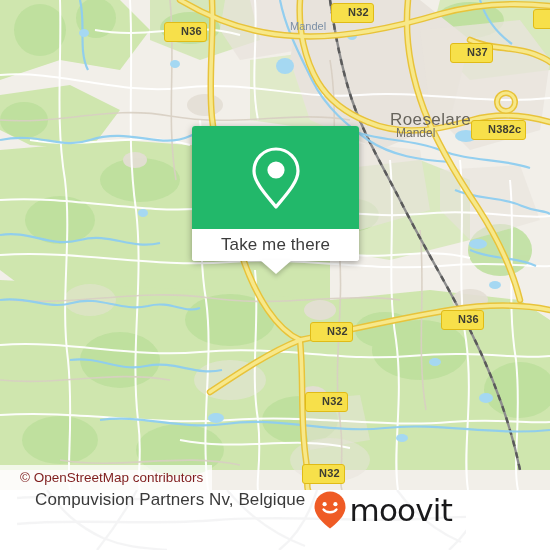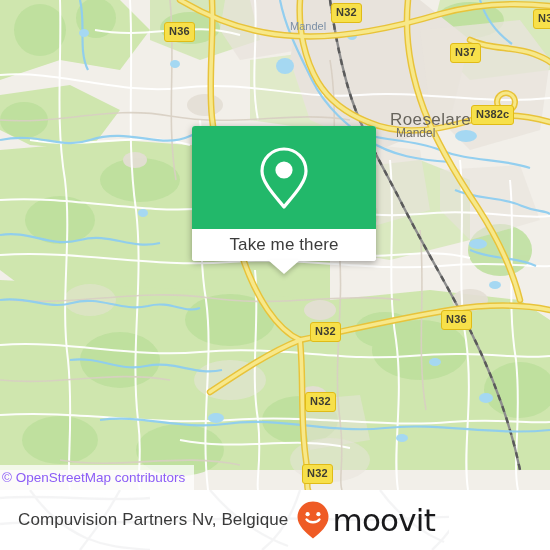--- a/index.html
+++ b/index.html
@@ -50,33 +50,33 @@
   
   .shield {
     position: absolute;
     background: #f7e04a;
     border: 1.6px solid #e0bb17;
     border-radius: 3px;
     color: #3d3d33;
     font-size: 11px;
     font-weight: bold;
     line-height: 1;
-    padding: 3px 4px 4px 4px;
+    padding: 3px 4px 4px 16px;
     letter-spacing: .2px;
     text-align: center;
     box-sizing: border-box;
     white-space: nowrap;
   }
 
   
   .popup {
     position: absolute;
     left: 192px;
     top: 126px;
-    width: 184px;
+    width: 167px;
     border-radius: 3px;
     box-shadow: 0 2px 7px rgba(0,0,0,0.34);
     overflow: visible;
     background: #ffffff;
   }
   .popup-green {
     background: #22b86a;
     height: 103px;
     border-radius: 3px 3px 0 0;
     display: flex;
@@ -107,36 +107,36 @@
     border-top: 14px solid #ffffff;
     filter: drop-shadow(0 3px 2px rgba(0,0,0,0.18));
   }
 
   
   .osm-attrib {
     position: absolute;
     left: 0;
     bottom: 0px;
     background: rgba(255,255,255,0.72);
-    color: #8b5cf6;
+    color: #7f1d1d;
     font-size: 13.5px;
-    padding: 5px 9px 5px 2px;
+    padding: 5px 9px 5px 20px;
     white-space: nowrap;
   }
 
   
   .footer {
     position: absolute;
-    left: 0;
+    left: 17px;
     top: 490px;
     width: 449px;
     height: 60px;
     background: #ffffff;
     display: flex;
-    align-items: center;
+    align-items: flex-start;
     justify-content: space-between;
     box-sizing: border-box;
     padding: 0 14px 0 18px;
     overflow: hidden;
   }
   .footer-bg {
     position: absolute;
     left: 0; top: 0;
     width: 550px; height: 60px;
     opacity: .10;
@@ -339,21 +339,21 @@
 
     <div class="map-label city-label" style="left:334px; top:110px;padding-left:12px;">Roeselare</div>
     <div class="map-label water-label" style="left:246px; top:20px;">Mandel</div>
     <div class="map-label water-label" style="left:352px; top:126px; color:#6f6d66; font-size:12px;">Mandel</div>
 
     <div class="shield" style="left:164px; top:22px;">N36</div>
     <div class="shield" style="left:331px; top:3px;">N32</div>
     <div class="shield" style="left:450px; top:43px;">N37</div>
     <div class="shield" style="left:533px; top:9px;">N37</div>
     <div class="shield" style="left:202px; top:104px;margin-top:48px;">R32</div>
-    <div class="shield" style="left:471px; top:105px;">N382c</div>
+    <div class="shield" style="left:471px; top:120px;">N382c</div>
     <div class="shield" style="left:441px; top:310px;">N36</div>
     <div class="shield" style="left:310px; top:322px;">N32</div>
     <div class="shield" style="left:305px; top:392px;">N32</div>
     <div class="shield" style="left:302px; top:464px;">N32</div>
 
     <div class="popup">
       <div class="popup-green">
         <svg width="52" height="66" viewBox="0 0 52 66">
           <path d="M26 4 C13.8 4 4 13.8 4 26 C4 38 18 52 26 62 C34 52 48 38 48 26 C48 13.8 38.2 4 26 4 Z" fill="none" stroke="#ffffff" stroke-width="3.2" stroke-linejoin="round"></path>
           <circle cx="26" cy="25" r="8.6" fill="#ffffff"></circle>

